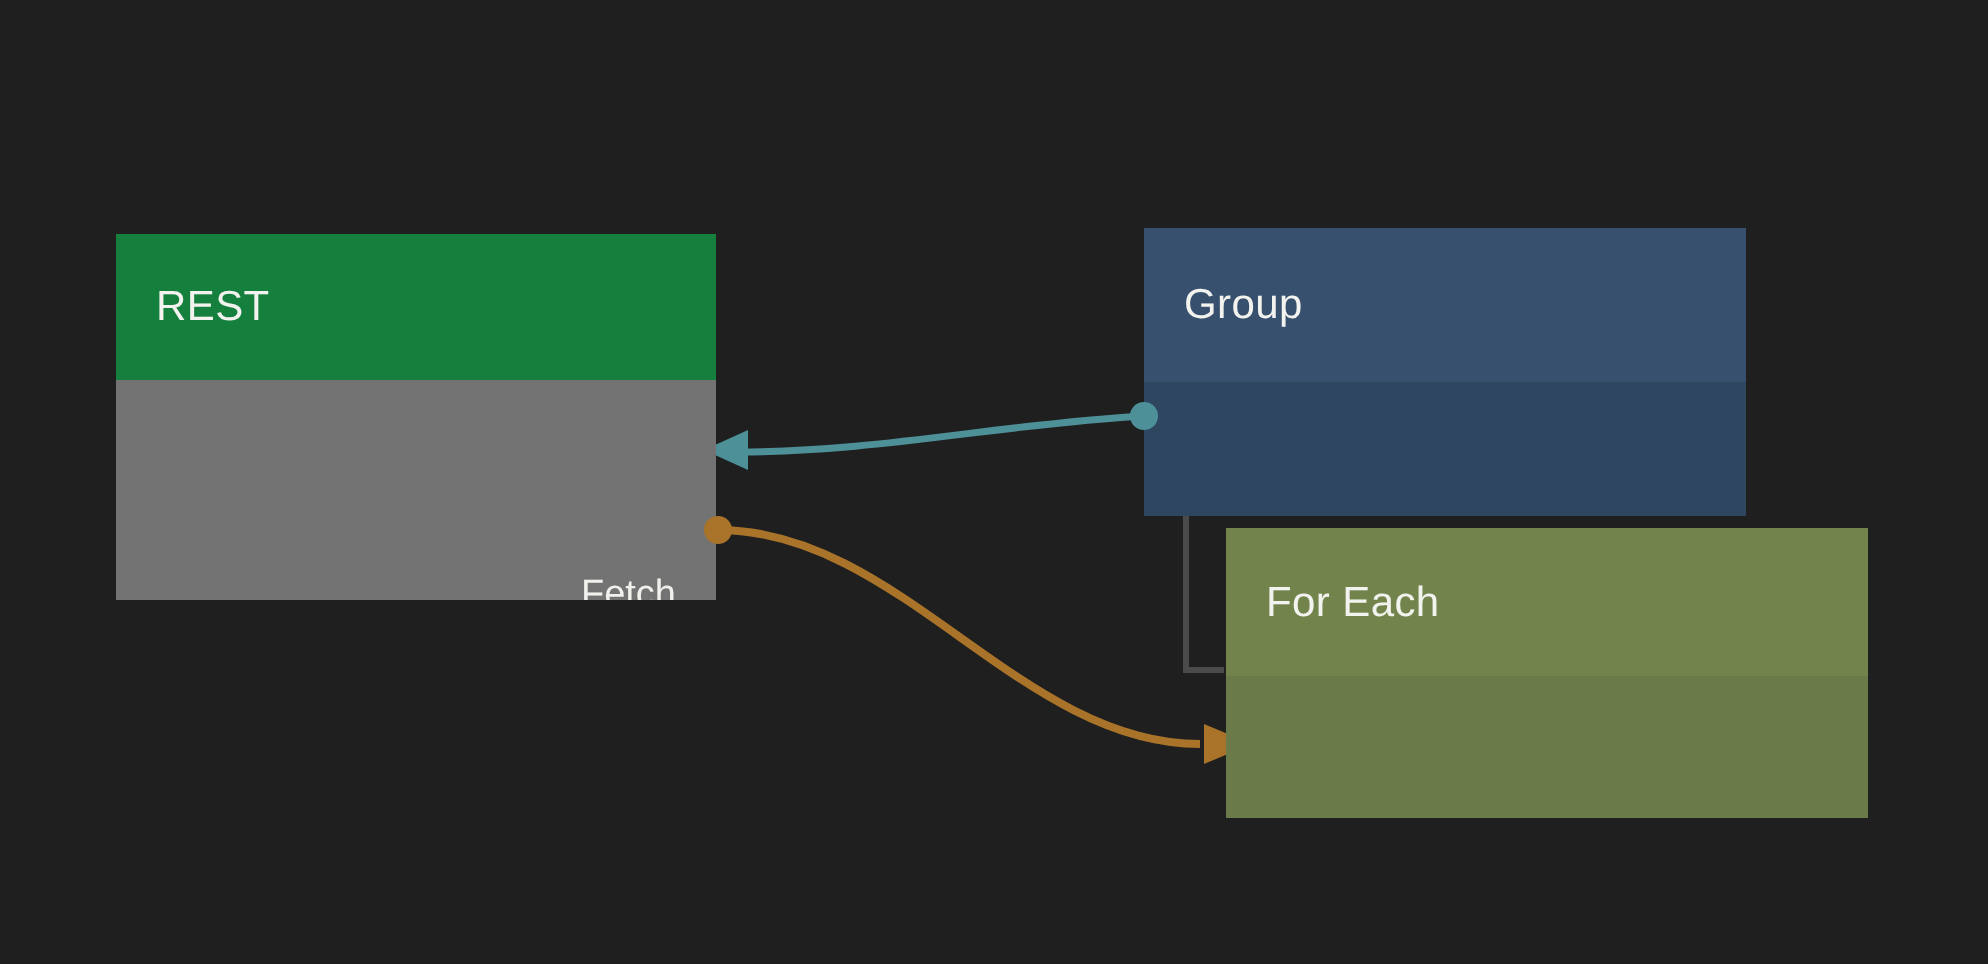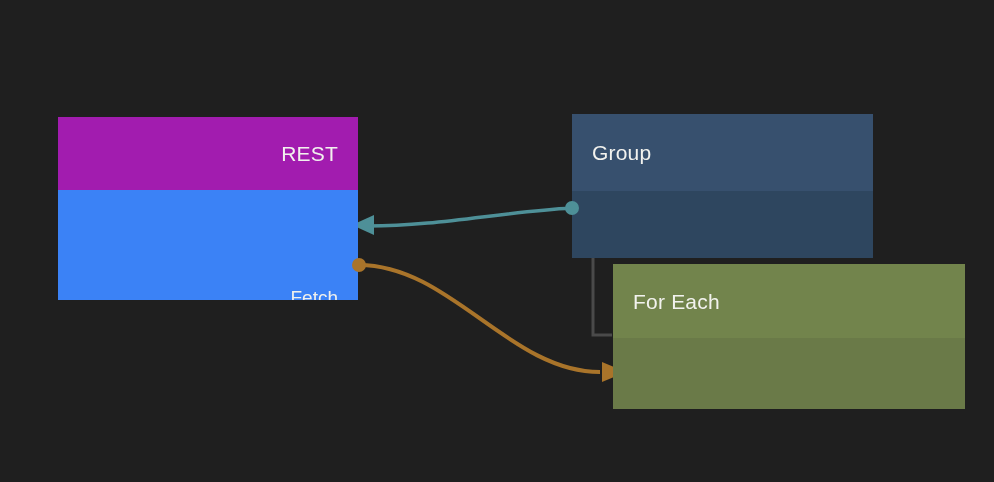--- a/index.html
+++ b/index.html
@@ -78,26 +78,25 @@
   }
   
   #node-rest {
     left: 58px;
     top: 117px;
     width: 300px;
     height: 183px;
   }
   #node-rest .node-header {
     height: 73px;
-    background: #a21caf;
-    justify-content: flex-end;
+    background: #15803d;
   }
   #node-rest .node-body {
     height: 110px;
-    background: #3b82f6;
+    background: #737373;
   }
   #node-rest .port-row.fetch { top: 94px; right: 20px; }
   
   #node-group {
     left: 572px;
     top: 114px;
     width: 301px;
     height: 144px;
   }
   #node-group .node-header {
@@ -105,21 +104,21 @@
     background: #37506e;
   }
   #node-group .node-body {
     height: 67px;
     background: #2e465f;
   }
   
   #node-foreach {
     left: 613px;
     top: 264px;
-    width: 352px;
+    width: 321px;
     height: 145px;
   }
   #node-foreach .node-header {
     height: 74px;
     background: #72844c;
   }
   #node-foreach .node-body {
     height: 71px;
     background: #6a7a48;
   }

